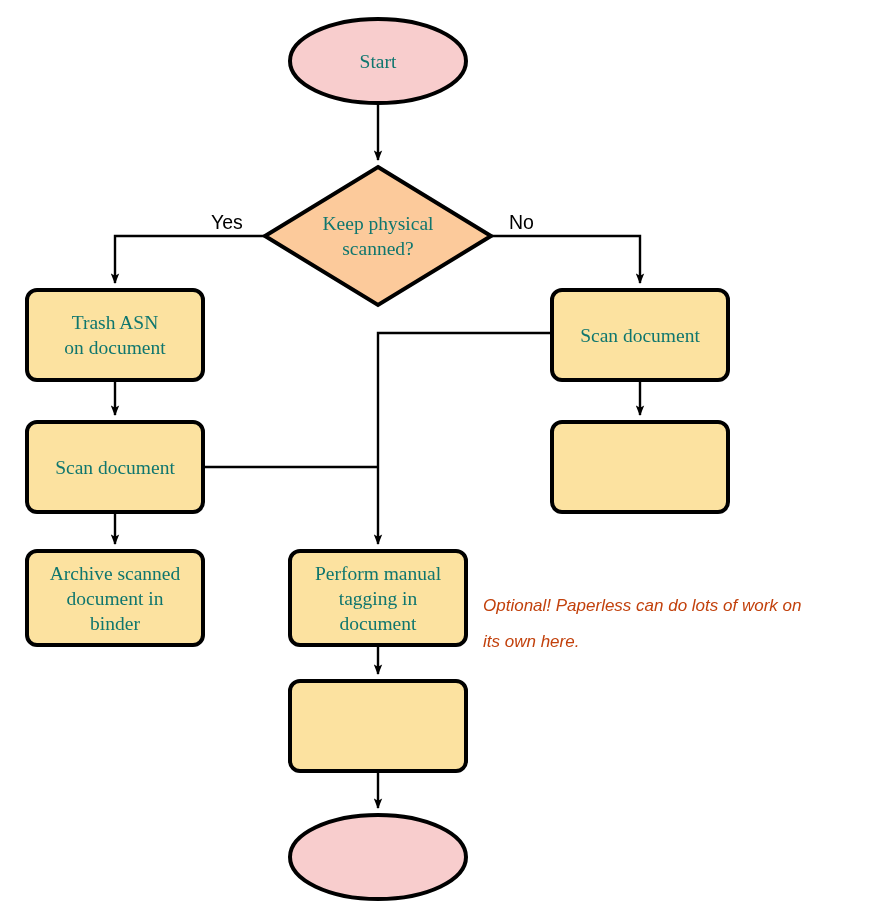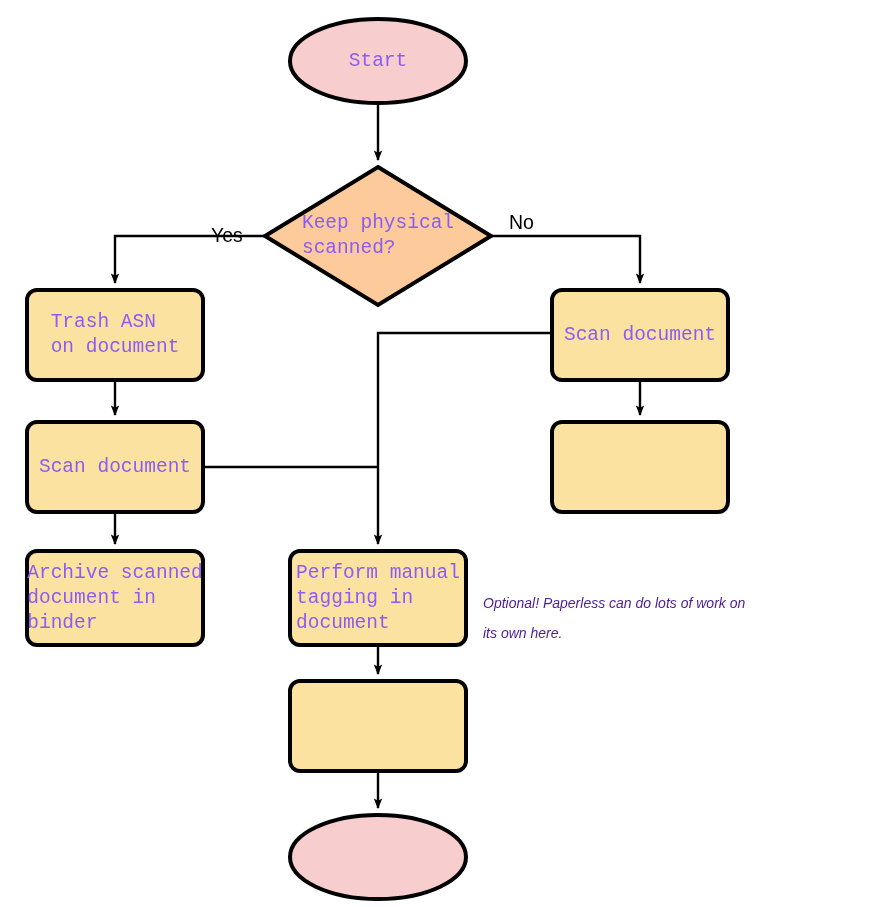--- a/index.html
+++ b/index.html
@@ -25,43 +25,43 @@
     top: 0;
     width: 888px;
     height: 907px;
     display: block;
   }
   .node-label {
     position: absolute;
     display: flex;
     align-items: center;
     justify-content: center;
-    text-align: left;
-    color: #8b5cf6;
-    font-family: Liberation Mono, monospace;
+    text-align: center;
+    color: #0f766e;
+    font-family: Liberation Serif, serif;
     font-size: 19.5px;
     line-height: 25px;
     white-space: pre-line;
     pointer-events: none;
   }
   .edge-label {
     position: absolute;
     color: #000000;
     font-family: "Liberation Sans", sans-serif;
     font-size: 19.5px;
     line-height: 22px;
     white-space: nowrap;
   }
   .annotation {
     position: absolute;
-    color: #4c1d95;
+    color: #c2410c;
     font-family: "Liberation Sans", sans-serif;
     font-style: italic;
-    font-size: 14px;
-    line-height: 30px;
+    font-size: 17px;
+    line-height: 36px;
     white-space: pre-line;
   }
 </style>
 </head>
 <body>
 
 <div id="flow-root">
 
   <svg id="flow-svg" viewBox="0 0 888 907">
     <defs>
@@ -130,20 +130,20 @@
 
   <div class="node-label" style="left:552px; top:290px; width:176px; height:90px;">Scan document</div>
 
 
   <div class="node-label" style="left:290px; top:551px; width:176px; height:94px;">Perform manual
 tagging in
 document</div>
 
 
 
-  <div class="edge-label" style="left:211px; top:224px;">Yes</div>
+  <div class="edge-label" style="left:211px; top:211px;">Yes</div>
 
   <div class="edge-label" style="left:509px; top:211px;">No</div>
 
   <div class="annotation" style="left:483px; top:588px; width:405px;">Optional! Paperless can do lots of work on
 its own here.</div>
 
 </div>
 
 </body></html>

